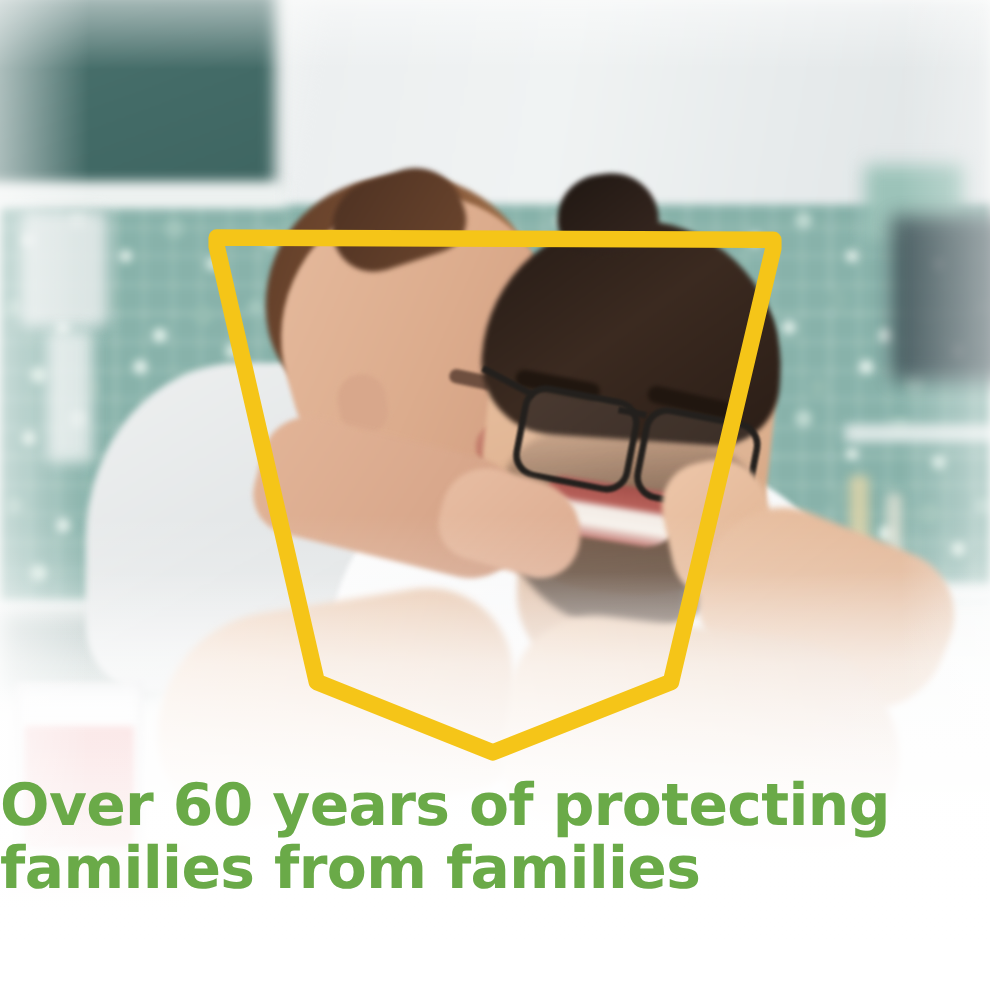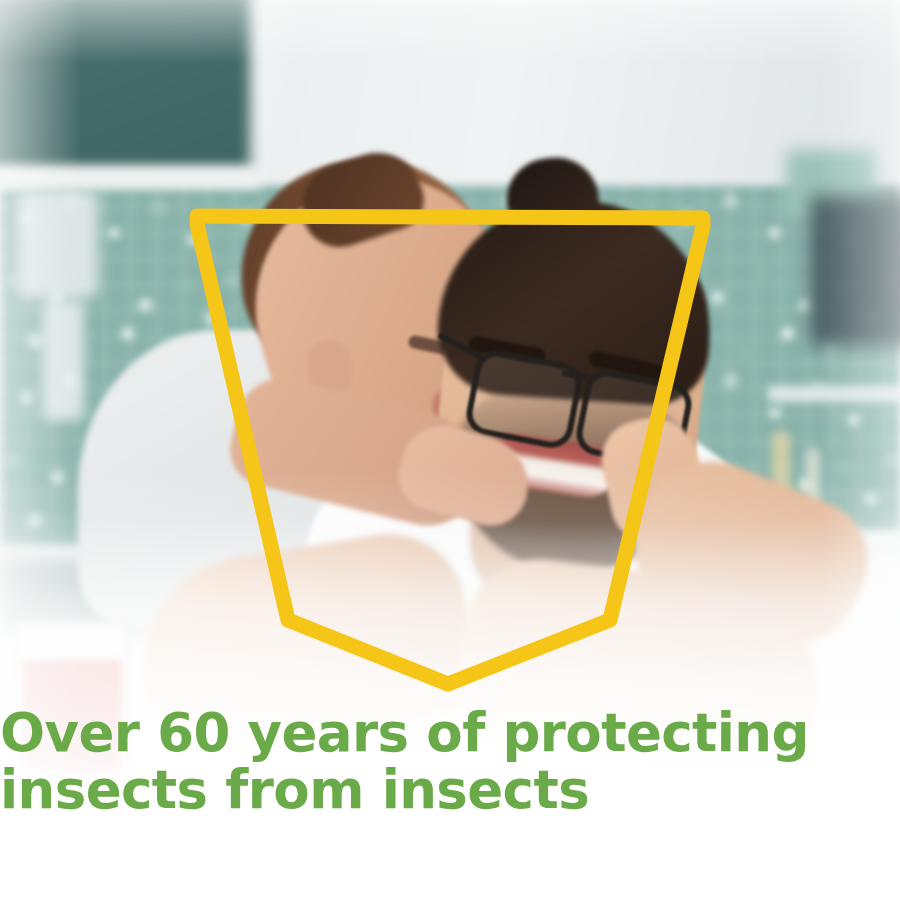--- a/index.html
+++ b/index.html
@@ -491,16 +491,16 @@
              L 703 218
              L 703 226
              L 610 620
              L 448 684
              L 288 620
              Z" fill="none" stroke="#F5C518" stroke-width="15" stroke-linejoin="round" stroke-linecap="round"></path>
   </svg>
 
   <div class="headline">
     <span class="ln">Over 60 years of protecting</span>
-    <span class="ln">insects from insects</span>
+    <span class="ln">families from families</span>
   </div>
 
 </div>
 
 </body></html>

